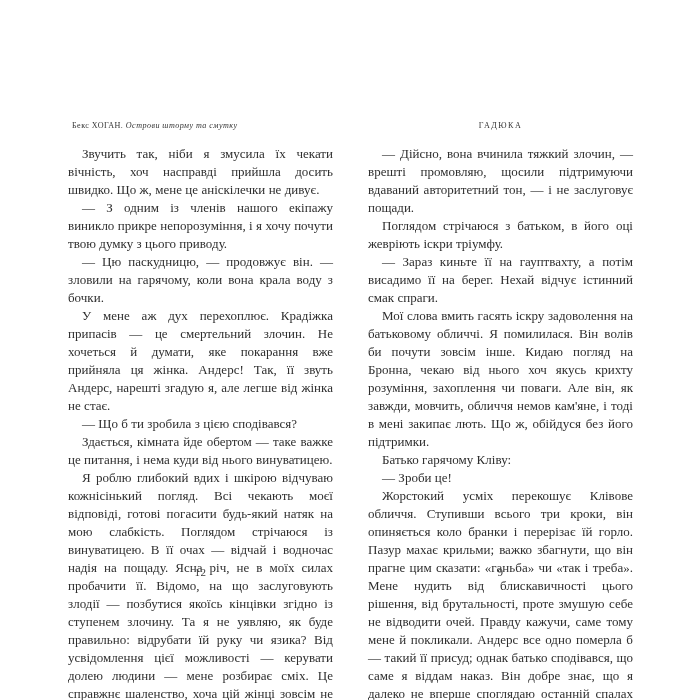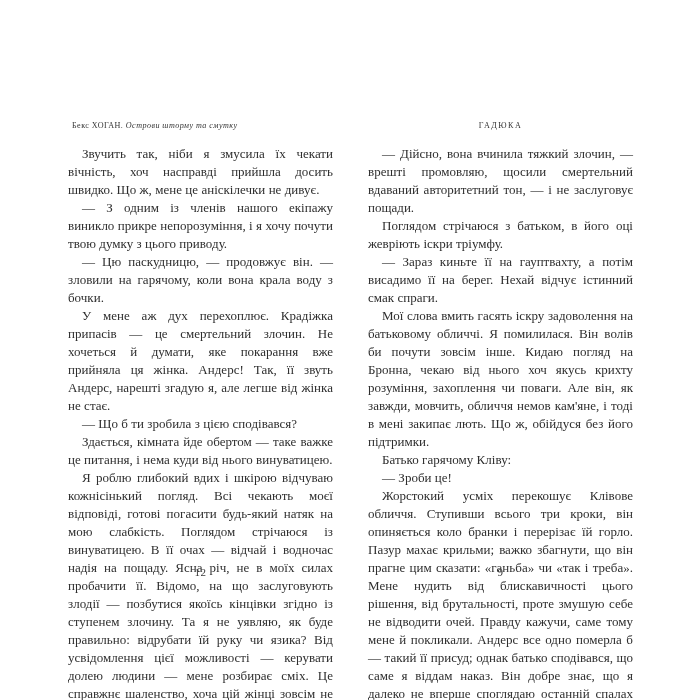--- a/index.html
+++ b/index.html
@@ -107,21 +107,21 @@
     </div>
     <div class="folio">12</div>
   </div>
 
   <div class="page page-right">
     <div class="page-inner">
       <div class="running-head running-head-right">
         <span class="rh-chapter">ГАДЮКА</span>
       </div>
       <div class="body-text">
-        <p>— Дійсно, вона вчинила тяжкий злочин, — врешті промовляю, щосили смертельний вдаваний авторитетний тон, — і не заслуговує пощади.</p>
+        <p>— Дійсно, вона вчинила тяжкий злочин, — врешті промовляю, щосили підтримуючи вдаваний авторитетний тон, — і не заслуговує пощади.</p>
         <p>Поглядом стрічаюся з батьком, в його оці жевріють іскри тріумфу.</p>
         <p>— Зараз киньте її на гауптвахту, а потім висадимо її на берег. Нехай відчує істинний смак спраги.</p>
         <p>Мої слова вмить гасять іскру задоволення на батьковому обличчі. Я помилилася. Він волів би почути зовсім інше. Кидаю погляд на Бронна, чекаю від нього хоч якусь крихту розуміння, захоплення чи поваги. Але він, як завжди, мовчить, обличчя немов кам'яне, і тоді в мені закипає лють. Що ж, обійдуся без його підтримки.</p>
         <p>Батько гарячому Кліву:</p>
         <p>— Зроби це!</p>
         <p>Жорстокий усміх перекошує Клівове обличчя. Ступивши всього три кроки, він опиняється коло бранки і перерізає їй горло. Пазур махає крильми; важко збагнути, що він прагне цим сказати: «ганьба» чи «так і треба». Мене нудить від блискавичності цього рішення, від брутальності, проте змушую себе не відводити очей. Правду кажучи, саме тому мене й покликали. Андерс все одно померла б — такий її присуд; однак батько сподівався, що саме я віддам наказ. Він добре знає, що я далеко не вперше споглядаю останній спалах життя в очах того, хто вмирає;</p>
       </div>
     </div>
     <div class="folio">9</div>
   </div>

